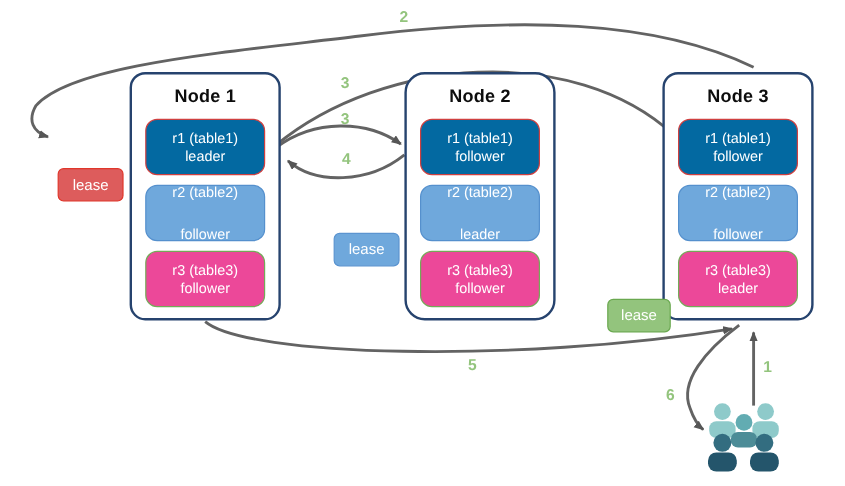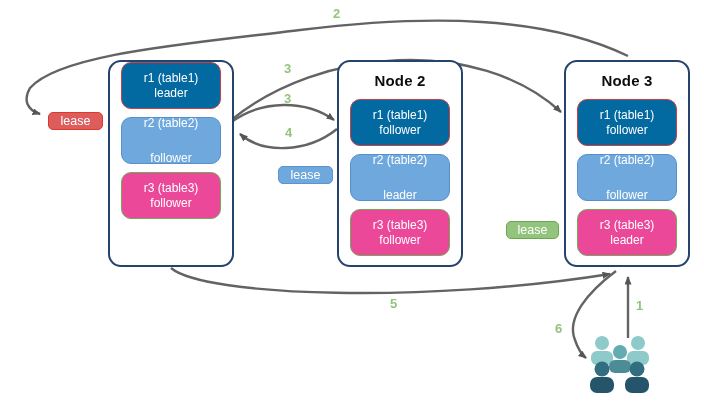--- a/index.html
+++ b/index.html
@@ -10,35 +10,35 @@
   svg.overlay{position:absolute;left:0;top:0;width:704px;height:405px;}
 
   .node{
     position:absolute;top:60px;width:126px;height:207px;box-sizing:border-box;
     background:#ffffff;border:2px solid #26436e;border-radius:13px;z-index:2;
   }
   .node-title{
     height:37px;display:flex;align-items:center;justify-content:center;
     font-size:15px;font-weight:bold;color:#0d0d0d;letter-spacing:.2px;
   }
-  .node-1{left:108px;} .node-2{left:337px;} .node-3{left:564px;}
+  .node-1{left:108px;} .node-2{left:337px;border-radius:17px;} .node-3{left:552px;}
 
   .replica{
     width:100px;height:47px;margin:0 auto 8px auto;border-radius:10px;box-sizing:border-box;
     display:flex;flex-direction:column;align-items:center;justify-content:center;
     color:#ffffff;font-size:12px;line-height:15px;text-align:center;
   }
   .replica.red  {background:#0369a1;border:1.5px solid #cf4040;}
   .replica.blue {background:#6fa8dc;border:1.5px solid #5590cd;gap:20px;}
   .replica.green{background:#ec4899;border:1.5px solid #74aa58;}
 
   .lease{
-    position:absolute;height:18px;box-sizing:border-box;border-radius:5px;z-index:3;
+    position:absolute;height:28px;box-sizing:border-box;border-radius:5px;z-index:3;
     display:flex;align-items:center;justify-content:center;
-    color:#ffffff;font-size:12.5px;
+    color:#ffffff;font-size:12.5px;margin-top:28px;
   }
   .lease.red  {left:48px; top:112px;width:55px;background:#dd5c5c;border:1.5px solid #e0372b;}
   .lease.blue {left:278px;top:166px;width:55px;background:#6fa8dc;border:1.5px solid #5b94d0;}
   .lease.green{left:506px;top:221px;width:53px;background:#93c47d;border:1.5px solid #6aa84f;}
 
   .step{
     position:absolute;z-index:4;font-size:13px;font-weight:bold;color:#93c47d;
   }
   .step-2 {left:333px;top:6px;}
   .step-3a{left:284px;top:61px;}
@@ -87,20 +87,21 @@
 
       <circle cx="602" cy="369" r="7.5" fill="#336d80"></circle>
       <rect x="590" y="377" width="24" height="16" rx="7" fill="#24556b"></rect>
 
       <circle cx="637" cy="369" r="7.5" fill="#336d80"></circle>
       <rect x="625" y="377" width="24" height="16" rx="7" fill="#24556b"></rect>
     </g>
   </svg>
 
   <div class="node node-1">
+    <div class="node-title">Node 1</div>
     <div class="replica red">
       <span>r1 (table1)</span>
       <span>leader</span>
     </div>
     <div class="replica blue">
       <span>r2 (table2)</span>
       <span>follower</span>
     </div>
     <div class="replica green">
       <span>r3 (table3)</span>

